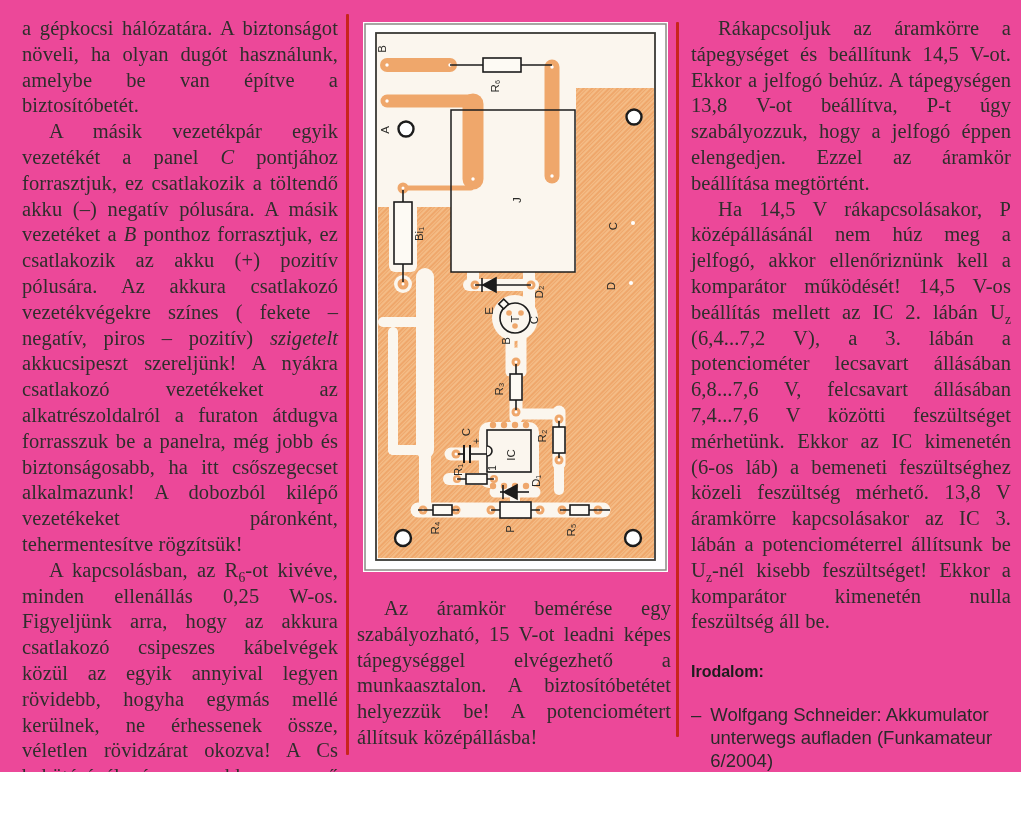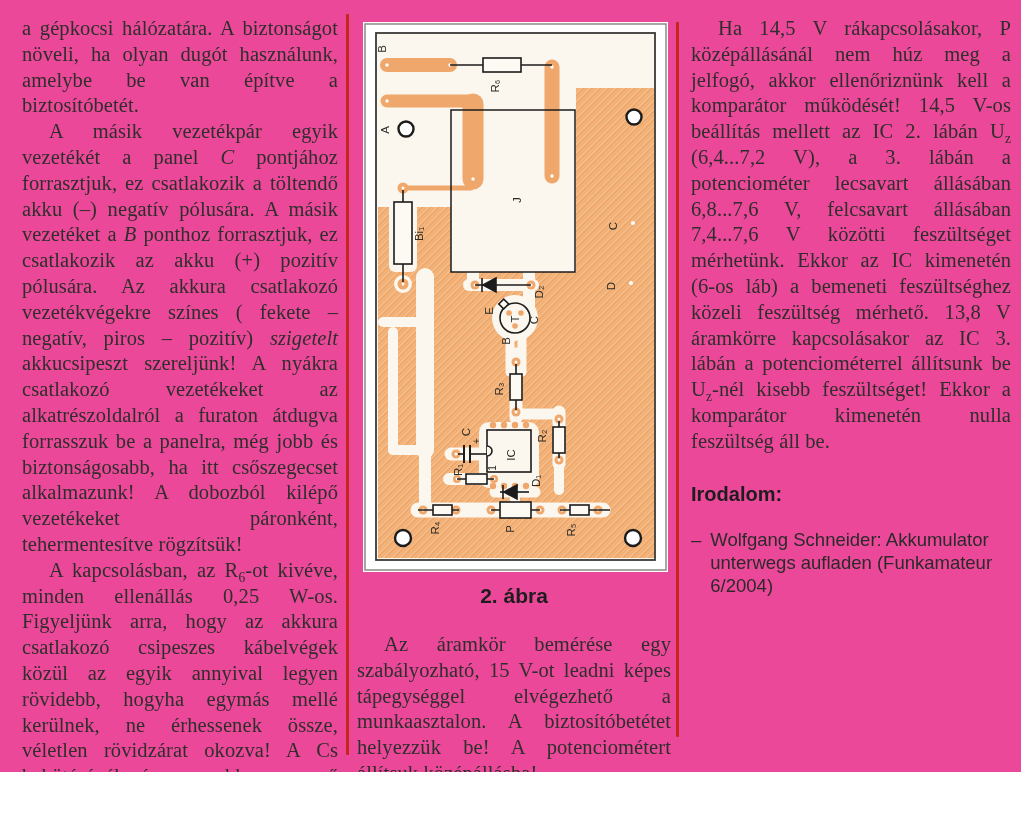--- a/index.html
+++ b/index.html
@@ -17,21 +17,21 @@
   .col-left{position:absolute;left:22px;top:16px;width:316px;}
   .col-mid{position:absolute;left:357px;top:0;width:314px;}
   .col-right{position:absolute;left:691px;top:16px;width:320px;}
 
   .figure-wrap{margin:22px 0 0 6px;width:305px;height:550px;}
   .fig-caption{margin-top:12px;text-align:center;font-family:"Liberation Sans",sans-serif;
                font-weight:bold;font-size:21px;color:#1d1d1d;}
   .mid-text{margin-top:24px;}
 
   .lit-heading{margin:28px 0 22px 0;font-family:"Liberation Sans",sans-serif;
-               font-weight:bold;font-size:20px;color:#1d1d1d;text-align:left;}
+               font-weight:bold;font-size:16px;color:#1d1d1d;text-align:left;}
   .ref{display:flex;gap:9px;font-family:"Liberation Sans",sans-serif;
        font-size:18.5px;line-height:23px;color:#2a2a2a;}
   .ref .dash{flex:0 0 auto;}
 
   svg text{font-family:"Liberation Sans",sans-serif;fill:#2b2b28;}
 </style>
 </head>
 <body>
 
 <div id="page">
@@ -237,29 +237,29 @@
           <text x="76" y="506" transform="rotate(-90 76 506)">R₄</text>
           <text x="212" y="508" transform="rotate(-90 212 508)">R₅</text>
           <text x="254" y="204" transform="rotate(-90 254 204)">C</text>
           <text x="252" y="264" transform="rotate(-90 252 264)">D</text>
         </g>
 
         <rect x="13" y="11" width="279" height="527" fill="none" stroke="#3a3a36" stroke-width="1.8"></rect>
       </svg>
     </div>
 
-    <div class="fig-caption">2. ábra</div>
 
     <div class="mid-text body-text">
       <p class="ind">Az áramkör bemérése egy szabályozható, 15 V-ot leadni képes tápegységgel elvégezhető a munkaasztalon. A biztosítóbetétet helyezzük be! A potenciométert állítsuk középállásba!</p>
     </div>
   </div>
 
   <div class="col-right">
     <div class="body-text">
+      <p class="ind">Rákapcsoljuk az áramkörre a tápegységet és beállítunk 14,5 V-ot. Ekkor a jelfogó behúz. A tápegységen 13,8 V-ot beállítva, P-t úgy szabályozzuk, hogy a jelfogó éppen elengedjen. Ezzel az áramkör beállítása megtörtént.</p>
       <p class="ind">Ha 14,5 V rákapcsolásakor, P középállásánál nem húz meg a jelfogó, akkor ellenőriznünk kell a komparátor működését! 14,5 V-os beállítás mellett az IC 2. lábán U<sub>z</sub> (6,4...7,2 V), a 3. lábán a potenciométer lecsavart állásában 6,8...7,6 V, felcsavart állásában 7,4...7,6 V közötti feszültséget mérhetünk. Ekkor az IC kimenetén (6-os láb) a bemeneti feszültséghez közeli feszültség mérhető. 13,8 V áramkörre kapcsolásakor az IC 3. lábán a potenciométerrel állítsunk be U<sub>z</sub>-nél kisebb feszültséget! Ekkor a komparátor kimenetén nulla feszültség áll be.</p>
     </div>
     <div class="lit-heading">Irodalom:</div>
     <div class="ref">
       <span class="dash">–</span>
       <span class="ref-text">Wolfgang Schneider: Akkumulator unterwegs aufladen (Funkamateur 6/2004)</span>
     </div>
   </div>
 
   <div class="bottom-white"></div>

